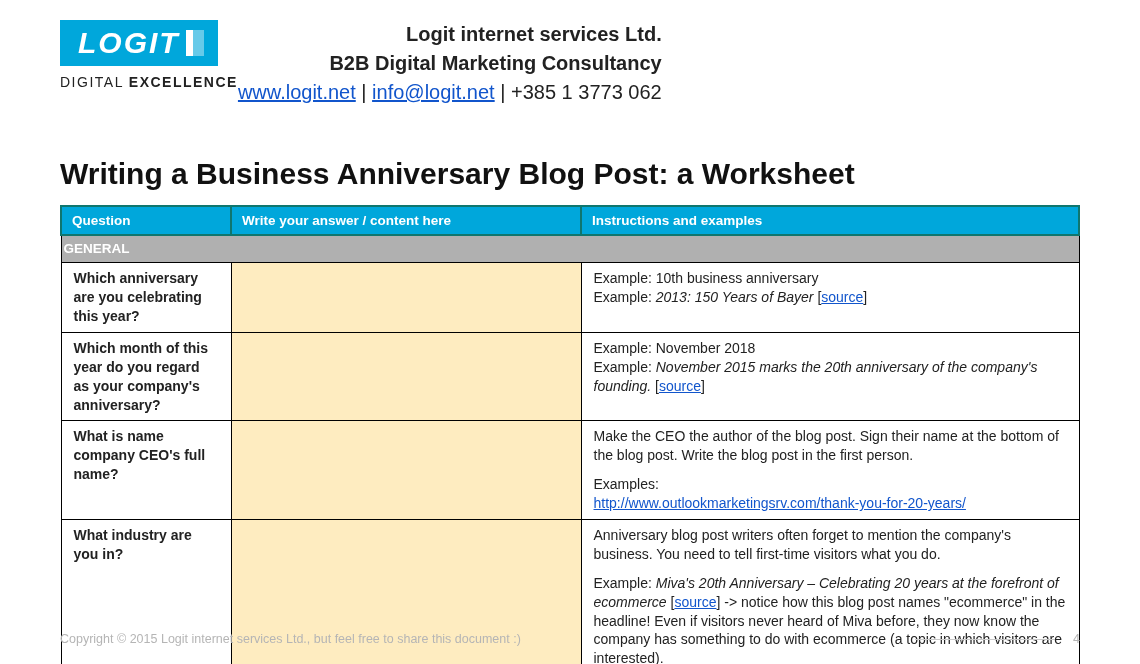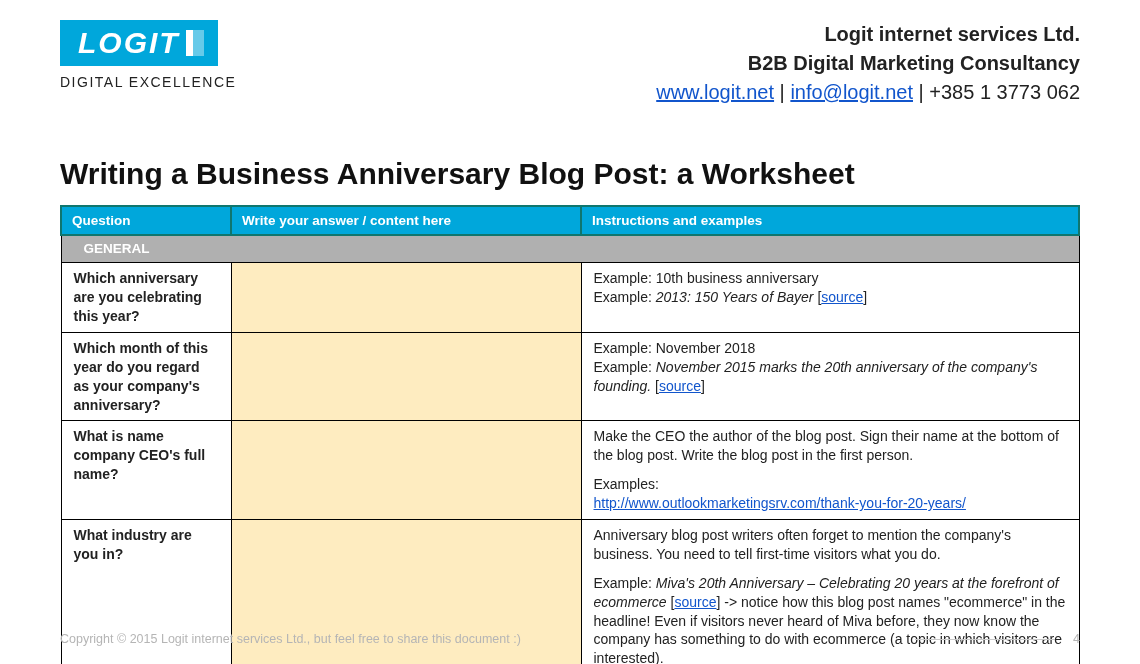--- a/index.html
+++ b/index.html
@@ -1,35 +1,35 @@
 <!DOCTYPE html>
 <html><head>
 <meta charset="utf-8">
 <style>
   * { box-sizing: border-box; margin: 0; padding: 0; }
   html, body { width: 1140px; height: 664px; background: #fff; font-family: Arial, Helvetica, sans-serif; color: #222; }
   .page { position: relative; width: 1140px; height: 664px; padding: 20px 60px 0 60px; }
-  .header { display: flex; justify-content: space-between; align-items: flex-start; }
+  .header { display: flex; justify-content: flex-start; align-items: flex-start; }
   .logo-block { }
   .logo-box { background: #00a7db; color: #fff; font-weight: 700; font-style: italic; font-size: 30px; letter-spacing: 2px; padding: 6px 14px 6px 18px; display: inline-flex; align-items: center; gap: 6px; }
   .logo-glyph { width: 18px; height: 26px; background: linear-gradient(to right, #fff 40%, rgba(255,255,255,0.4) 40%); }
   .tagline { margin-top: 8px; font-size: 14px; letter-spacing: 1.5px; color: #222; }
   .tagline .thin { font-weight: 400; }
-  .tagline .bold { font-weight: 400; margin-top: 20px; }
+  .tagline .bold { font-weight: 700; margin-top: 20px; }
   .company-info { text-align: right; font-size: 20px; line-height: 1.45; }
   .company-info .b { font-weight: 700; }
   .company-info a { color: #1155cc; }
   h1 { font-size: 30px; font-weight: 700; margin-top: 50px; margin-bottom: 14px; color: #111; }
   table { border-collapse: collapse; width: 100%; table-layout: fixed; }
   col.c1 { width: 170px; }
   col.c2 { width: 350px; }
   col.c3 { }
   th { background: #00a7db; color: #fff; font-weight: 700; font-size: 13.5px; text-align: left; padding: 6px 10px; border: 2px solid #0f766e; }
   td { border: 1px solid #000; padding: 6px 12px; font-size: 14px; vertical-align: top; line-height: 1.35; }
-  td.section { background: #b0b0b0; color: #fff; font-weight: 700; font-size: 13.5px; padding: 4px 22px; }
+  td.section { background: #b0b0b0; color: #fff; font-weight: 700; font-size: 13.5px; padding: 4px 2px; }
   td.q { font-weight: 700; background: #fff; }
   td.ans { background: #feecc0; }
   td.instr { background: #fff; }
   .italic { font-style: italic; }
   a.src { color: #1155cc; text-decoration: underline; }
   .footer { position: absolute; bottom: 18px; left: 60px; right: 60px; display: flex; justify-content: space-between; align-items: flex-end; font-size: 12.5px; color: #b5b5b5; }
   .footer .line { border-bottom: 1px solid #c9c9c9; width: 140px; display: inline-block; margin-right: 18px; vertical-align: middle; }
   .footer .pg { color: #b5b5b5; font-weight: 400; }
 </style>
 </head>

